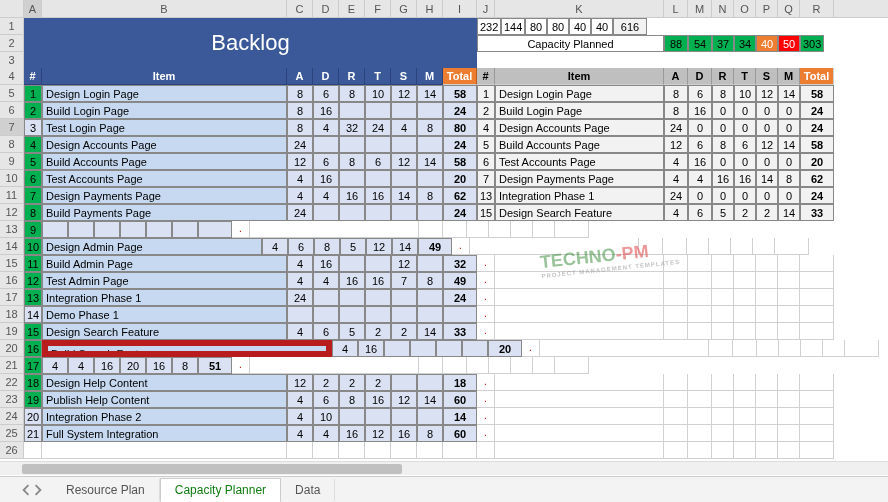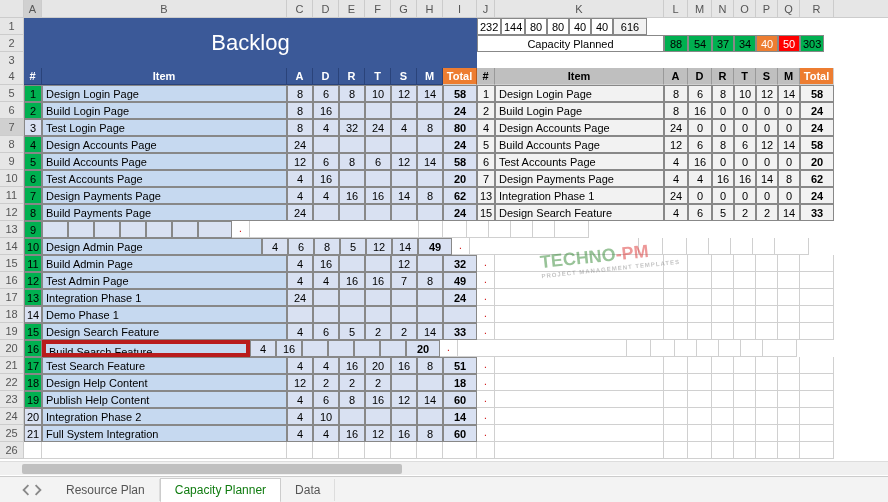--- a/index.html
+++ b/index.html
@@ -460,42 +460,41 @@
       <div class="cell" style="width:24px"></div>
       <div class="cell" style="width:22px"></div>
       <div class="cell" style="width:22px"></div>
       <div class="cell" style="width:22px"></div>
       <div class="cell" style="width:22px"></div>
       <div class="cell" style="width:34px"></div>
     </div>
     <div class="row">
       <div class="rn">20</div>
       <div class="num-green" style="width:18px;">16</div>
-      <div class="cell item-blue txt-l" style="width:208px;border:4px solid #b91c1c">Build Search Feature</div>
+      <div class="cell item-blue txt-l" style="width:290px;border:6px solid #b91c1c">Build Search Feature</div>
       <div class="cell num-blue" style="width:26px;border:1px solid #888">4</div>
       <div class="cell num-blue" style="width:26px;border:1px solid #888">16</div>
       <div class="cell num-blue" style="width:26px;border:1px solid #888"></div>
       <div class="cell num-blue" style="width:26px;border:1px solid #888"></div>
       <div class="cell num-blue" style="width:26px;border:1px solid #888"></div>
       <div class="cell num-blue" style="width:26px;border:1px solid #888"></div>
       <div class="cell tot-blue" style="width:34px;border:1px solid #888;font-weight:bold">20</div>
       <div class="cell red-dot" style="width:18px">.</div>
       <div class="cell" style="width:169px"></div>
       <div class="cell" style="width:24px"></div>
       <div class="cell" style="width:24px"></div>
       <div class="cell" style="width:22px"></div>
       <div class="cell" style="width:22px"></div>
       <div class="cell" style="width:22px"></div>
       <div class="cell" style="width:22px"></div>
       <div class="cell" style="width:34px"></div>
     </div>
     <div class="row">
       <div class="rn">21</div>
       <div class="num-green" style="width:18px;">17</div>
-      <div class="cell item-blue txt-l" style="width:245px;border:1px solid #888">Test Search Feature</div>
       <div class="cell num-blue" style="width:26px;border:1px solid #888">4</div>
       <div class="cell num-blue" style="width:26px;border:1px solid #888">4</div>
       <div class="cell num-blue" style="width:26px;border:1px solid #888">16</div>
       <div class="cell num-blue" style="width:26px;border:1px solid #888">20</div>
       <div class="cell num-blue" style="width:26px;border:1px solid #888">16</div>
       <div class="cell num-blue" style="width:26px;border:1px solid #888">8</div>
       <div class="cell tot-blue" style="width:34px;border:1px solid #888;font-weight:bold">51</div>
       <div class="cell red-dot" style="width:18px">.</div>
       <div class="cell" style="width:169px"></div>
       <div class="cell" style="width:24px"></div>

